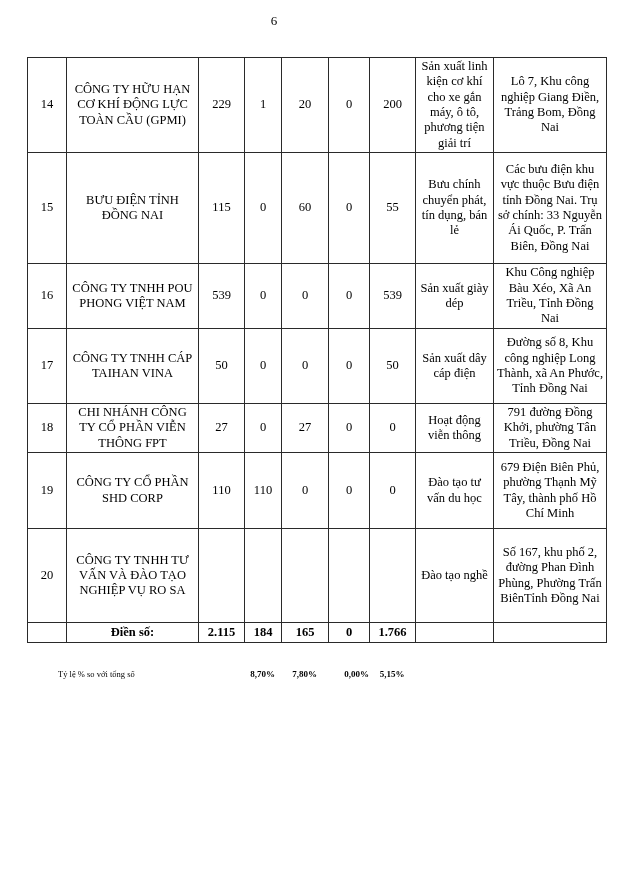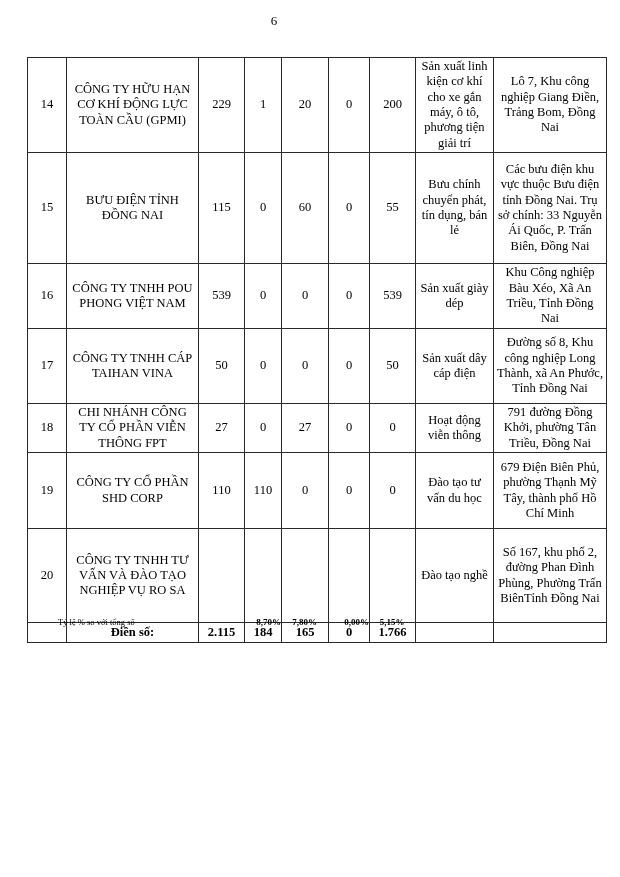--- a/index.html
+++ b/index.html
@@ -50,42 +50,42 @@
   tr.r4 { height: 49px; }
   tr.r5 { height: 76px; }
   tr.r6 { height: 94px; }
   tr.rtotal { height: 20px; }
   tr.rtotal td { font-weight: bold; }
   td.c-total-label {
     padding-left: 30px;
   }
   .pct-row {
     position: absolute;
-    top: 616px;
+    top: 668px;
     left: 27px;
     width: 579px;
     display: grid;
     grid-template-columns: 39px 132px 46px 37px 47px 41px 46px 78px 113px;
     align-items: start;
   }
   .pct-label {
     grid-column: 1 / 4;
     padding-left: 31px;
     font-size: 8.5px;
     line-height: 12px;
     white-space: nowrap;
     text-align: left;
   }
   .pct-val {
     font-size: 9px;
     line-height: 12px;
     font-weight: bold;
     text-align: center;
   }
-  .pv0 { grid-column: 4; text-align: right; }
+  .pv0 { grid-column: 4; }
   .pv1 { grid-column: 5; }
   .pv2 { grid-column: 6; text-align: right; }
   .pv3 { grid-column: 7; }
 </style>
 </head>
 <body>
 
 <div class="page">
 
   <div class="page-number">6</div>

